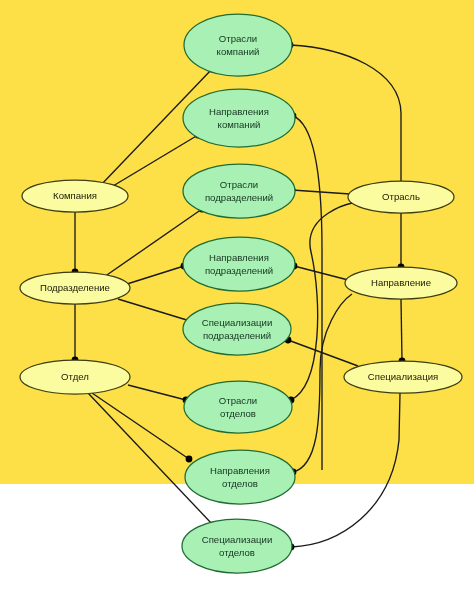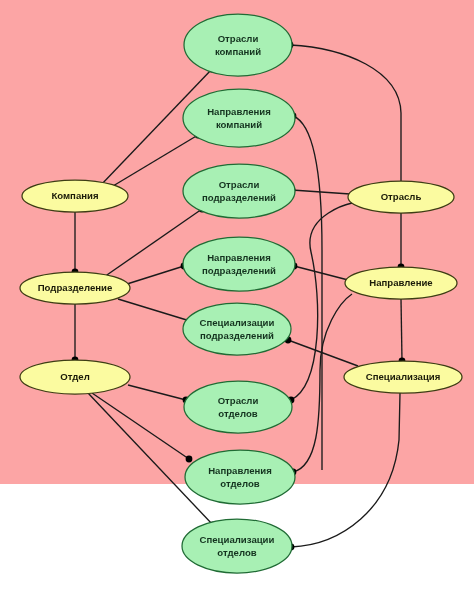--- a/index.html
+++ b/index.html
@@ -10,22 +10,21 @@
   body {
     width: 474px;
     height: 599px;
     font-family: "Liberation Sans", sans-serif;
     overflow: hidden;
   }
   #diagram-root {
     position: relative;
     width: 474px;
     height: 484px;
-    background: #fca5a5;
-    font-weight: bold;
+    background: #fde047;
   }
   svg#graph {
     display: block;
     width: 474px;
     height: 599px;
   }
   .edge-path {
     fill: none;
     stroke: #1a1a1a;
     stroke-width: 1.35;

